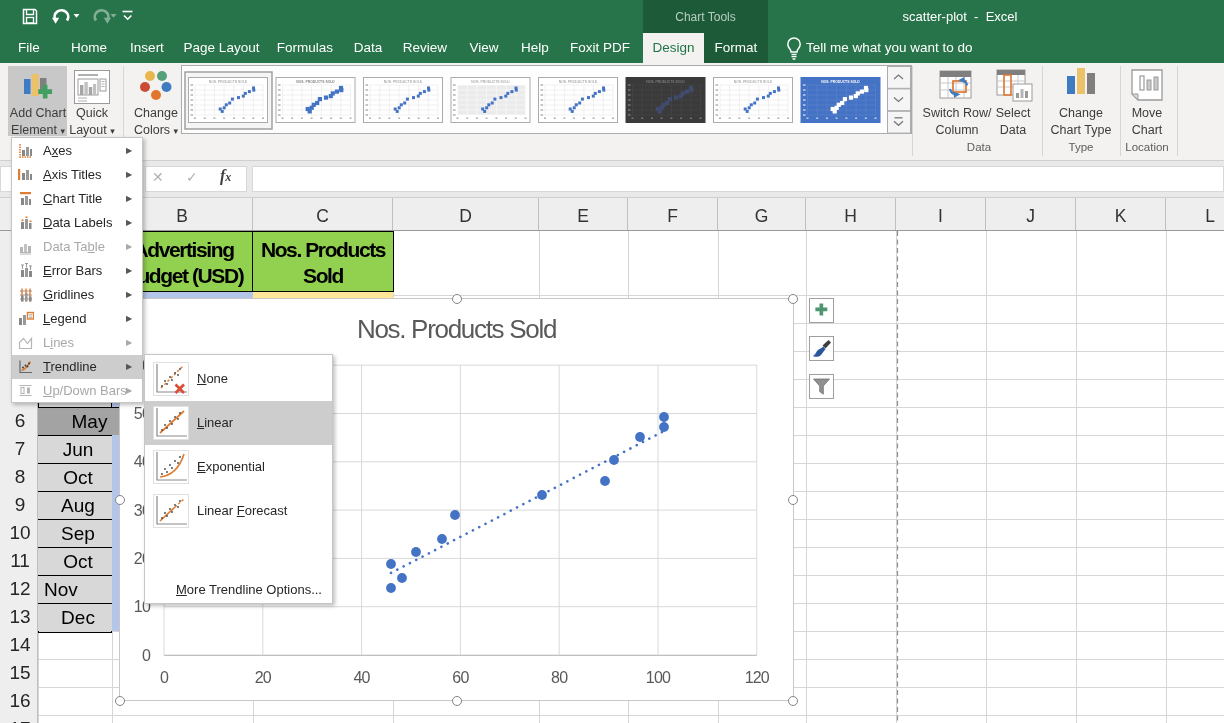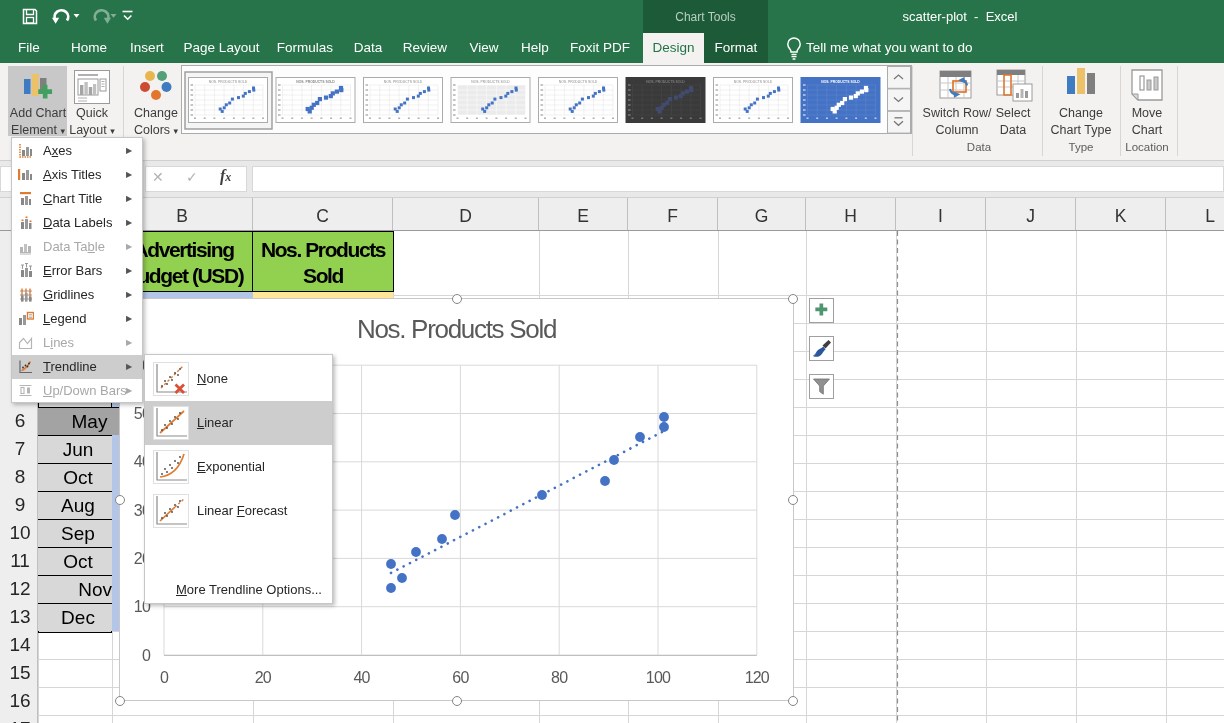--- a/index.html
+++ b/index.html
@@ -637,21 +637,21 @@
   <div class="abs" style="left:253px;top:292px;width:140px;height:6px;background:#ffe699"></div>
   <div class="abs" style="left:112px;top:380px;width:8px;height:251px;background:#b4c6e7"></div>
   <div class="abs" id="monthtable">
       <div class="abs" style="left:38px;top:379px;width:74px;height:253.5px;background:#d8d8d8;border:1.5px solid #000"></div>
       <div class="abs" style="left:38px;top:407px;width:97px;height:28px;background:#a3a3a3;border-top:1.5px solid #000;font-size:19px;color:#000;text-align:center;line-height:28px;padding-left:6px">May</div>
       <div class="abs" style="left:38px;top:435px;width:74px;height:28px;background:#d8d8d8;border-top:1.5px solid #000;font-size:19px;color:#000;text-align:center;line-height:28px;padding-left:6px">Jun</div>
       <div class="abs" style="left:38px;top:463px;width:74px;height:28px;background:#d8d8d8;border-top:1.5px solid #000;font-size:19px;color:#000;text-align:center;line-height:28px;padding-left:6px">Oct</div>
       <div class="abs" style="left:38px;top:491px;width:74px;height:28px;background:#d8d8d8;border-top:1.5px solid #000;font-size:19px;color:#000;text-align:center;line-height:28px;padding-left:6px">Aug</div>
       <div class="abs" style="left:38px;top:519px;width:74px;height:28px;background:#d8d8d8;border-top:1.5px solid #000;font-size:19px;color:#000;text-align:center;line-height:28px;padding-left:6px">Sep</div>
       <div class="abs" style="left:38px;top:547px;width:74px;height:28px;background:#d8d8d8;border-top:1.5px solid #000;font-size:19px;color:#000;text-align:center;line-height:28px;padding-left:6px">Oct</div>
-      <div class="abs" style="left:38px;top:575px;width:74px;height:28px;background:#d8d8d8;border-top:1.5px solid #000;font-size:19px;color:#000;text-align:right;line-height:28px;padding-left:6px">Nov</div>
+      <div class="abs" style="left:38px;top:575px;width:74px;height:28px;background:#d8d8d8;border-top:1.5px solid #000;font-size:19px;color:#000;text-align:left;line-height:28px;padding-left:6px">Nov</div>
       <div class="abs" style="left:38px;top:603px;width:74px;height:28px;background:#d8d8d8;border-top:1.5px solid #000;font-size:19px;color:#000;text-align:center;line-height:28px;padding-left:6px">Dec</div>
     </div>
 
   <div class="abs" id="chart"></div>
   <div class="abs" id="ctitle">Nos. Products Sold</div>
   <svg class="abs" id="plotsvg" style="left:119px;top:298px" width="675" height="403">
       <line x1="45.0" y1="67" x2="45.0" y2="357" stroke="#d9d9d9" stroke-width="1"></line>
       <line x1="143.8" y1="67" x2="143.8" y2="357" stroke="#d9d9d9" stroke-width="1"></line>
       <line x1="242.6" y1="67" x2="242.6" y2="357" stroke="#d9d9d9" stroke-width="1"></line>
       <line x1="341.4" y1="67" x2="341.4" y2="357" stroke="#d9d9d9" stroke-width="1"></line>

